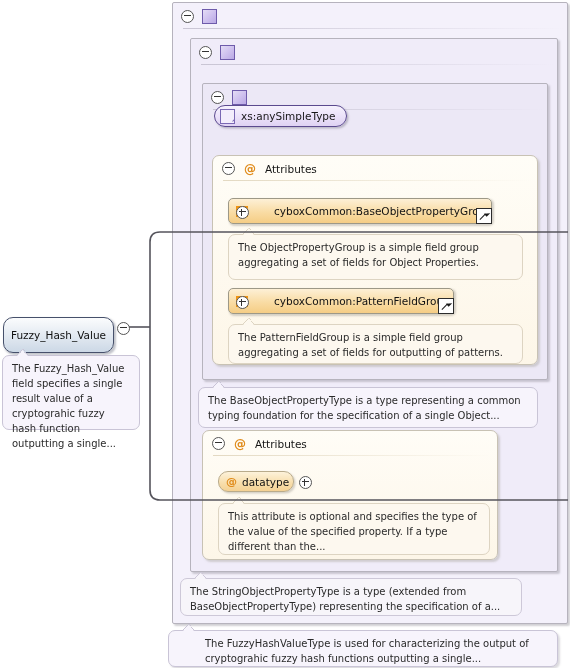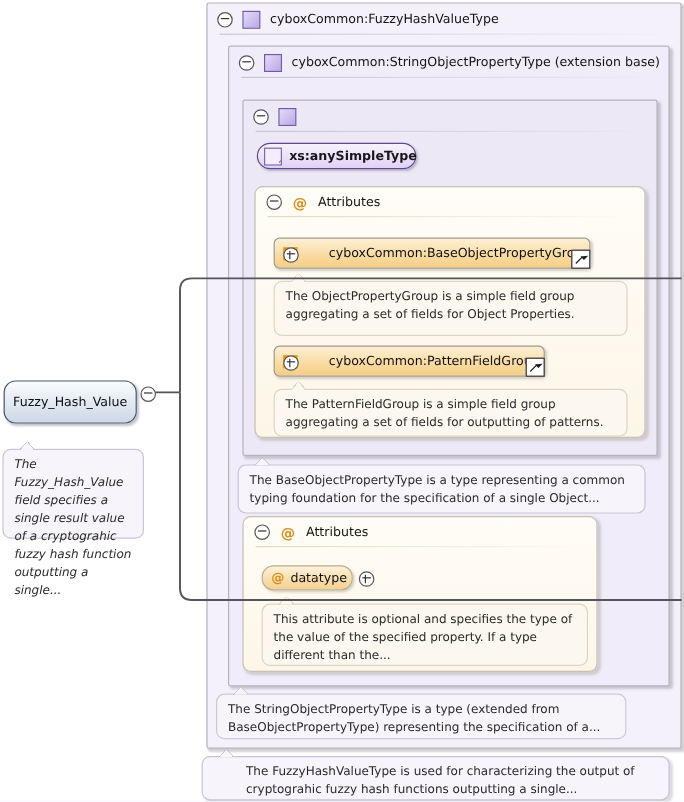--- a/index.html
+++ b/index.html
@@ -174,43 +174,41 @@
 
   .connector{position:absolute;left:0;top:0;pointer-events:none;}
 </style>
 </head>
 <body>
 
 <div class="cbox lvl1" style="left:172px;top:2px;width:396px;height:622px;">
   <div class="cbox-hd" style="padding-left:8px;gap:8px;">
     <span class="exp"></span>
     <span class="ct-ico"></span>
-    <span class="hd-label">cyboxCommon:FuzzyHashValueType</span>
     <span class="sep"></span>
   </div>
 </div>
 
 <div class="cbox lvl2" style="left:190px;top:38px;width:368px;height:534px;">
   <div class="cbox-hd" style="padding-left:8px;gap:8px;">
     <span class="exp"></span>
     <span class="ct-ico"></span>
-    <span class="hd-label">cyboxCommon:StringObjectPropertyType (extension base)</span>
     <span class="sep"></span>
   </div>
 </div>
 
 <div class="cbox lvl3" style="left:202px;top:83px;width:346px;height:297px;">
   <div class="cbox-hd" style="padding-left:8px;gap:8px;">
     <span class="exp"></span>
     <span class="ct-ico"></span>
     <span class="sep"></span>
   </div>
 </div>
 
-<div class="stype" style="left:214px;top:119px;width:133px;font-weight:bold;">
+<div class="stype" style="left:214px;top:105px;width:133px;">
   <span class="stype-ico"></span>
   <span class="stype-lb">xs:anySimpleType</span>
 </div>
 
 <div class="abox" style="left:212px;top:155px;width:326px;height:210px;">
   <div class="abox-hd" style="padding-left:9px;gap:9px;">
     <span class="exp"></span>
     <span class="at-ico">@</span>
     <span class="abox-lb">Attributes</span>
     <span class="sep"></span>
@@ -266,13 +264,13 @@
 
 <svg class="connector" width="570" height="668">
   <path d="M122,327 H150" stroke="#55545c" stroke-width="1.6" fill="none"></path>
   <path d="M150,327 V242 Q150,232 160,232 H568" stroke="#55545c" stroke-width="1.6" fill="none"></path>
   <path d="M150,327 V490 Q150,500 160,500 H568" stroke="#55545c" stroke-width="1.6" fill="none"></path>
 </svg>
 
 <div class="elem" style="left:3px;top:317px;width:111px;">Fuzzy_Hash_Value</div>
 <span class="exp" style="position:absolute;left:117px;top:322px;"></span>
 
-<div class="anno" style="left:2px;top:374px;width:118px;height:75px;font-style:italic;">The Fuzzy_Hash_Value field specifies a single result value of a cryptograhic fuzzy hash function outputting a single...</div>
+<div class="anno" style="left:2px;top:355px;width:138px;height:75px;">The Fuzzy_Hash_Value field specifies a single result value of a cryptograhic fuzzy hash function outputting a single...</div>
 
 </body></html>

